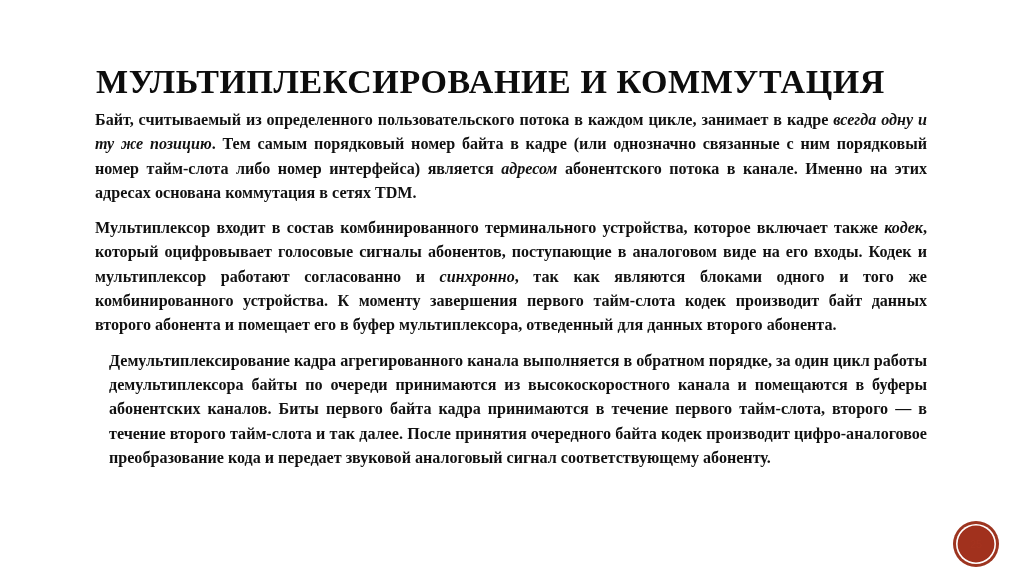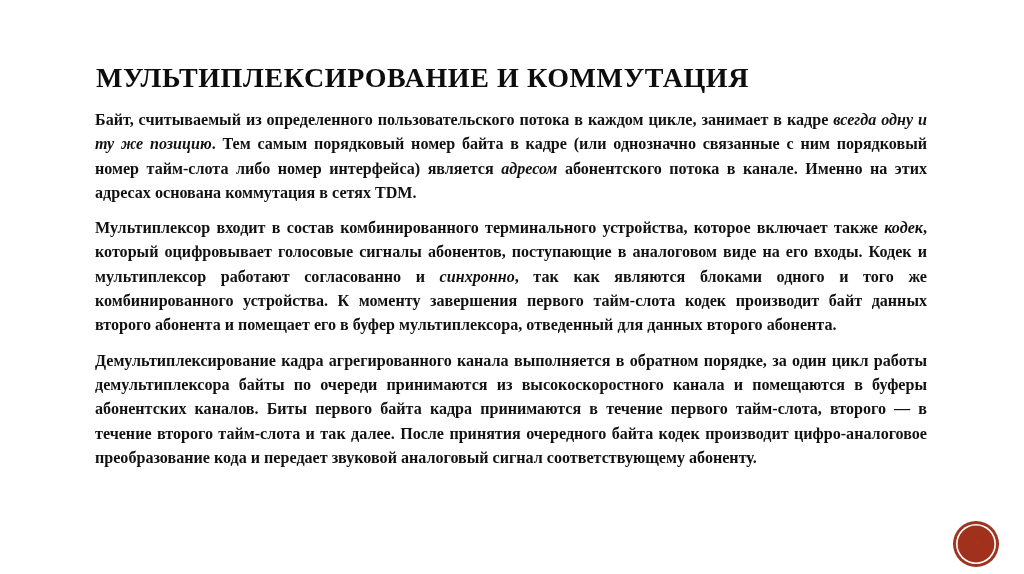--- a/index.html
+++ b/index.html
@@ -22,21 +22,21 @@
     height: 574px;
     background: #ffffff;
   }
 
   .slide-title {
     position: absolute;
     left: 96px;
     top: 42px;
     width: 850px;
     font-family: "Liberation Serif", "DejaVu Serif", serif;
-    font-size: 28px;
+    font-size: 34px;
     line-height: 34px;
     font-weight: 700;
     letter-spacing: 0.6px;
     color: #0d0d0d;
     text-transform: uppercase;
     white-space: nowrap;
   }
 
   .body-block {
     position: absolute;
@@ -52,20 +52,21 @@
     line-height: 24.3px;
     text-align: justify;
     text-justify: inter-word;
     color: #111111;
     hyphens: none;
     font-weight: bold;
   }
 
   .para:last-child {
     margin-bottom: 0;
+    margin-left: 14px;
   }
 
   .para i,
   .para em {
     font-style: italic;
   }
 
   
   .page-marker {
     position: absolute;

